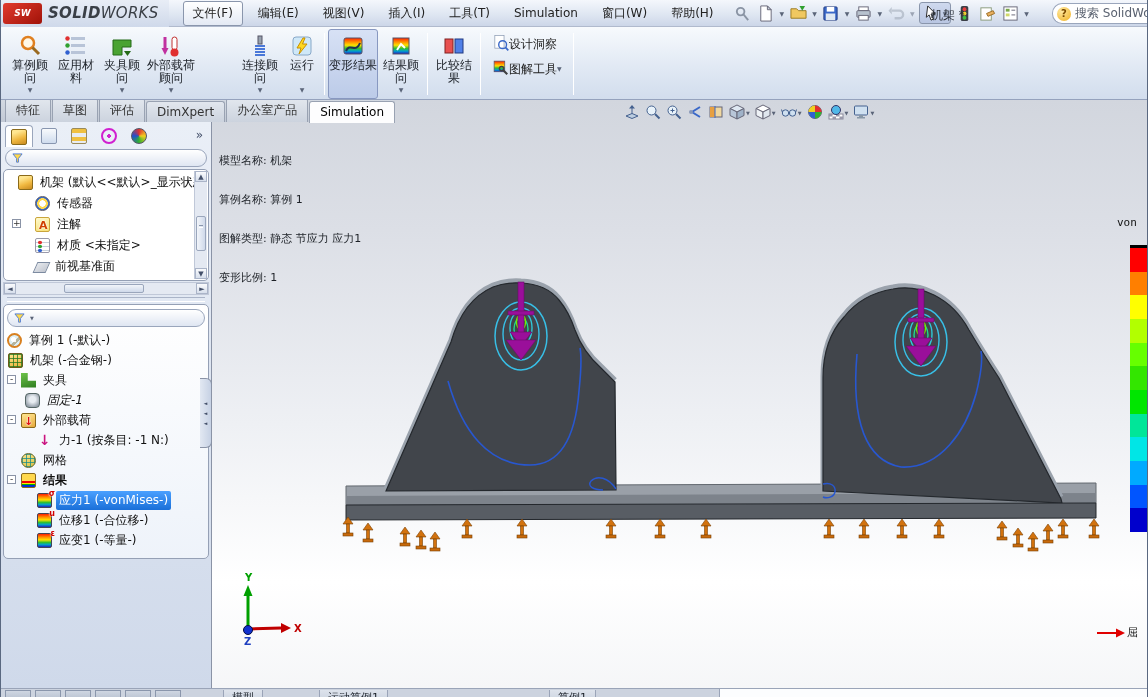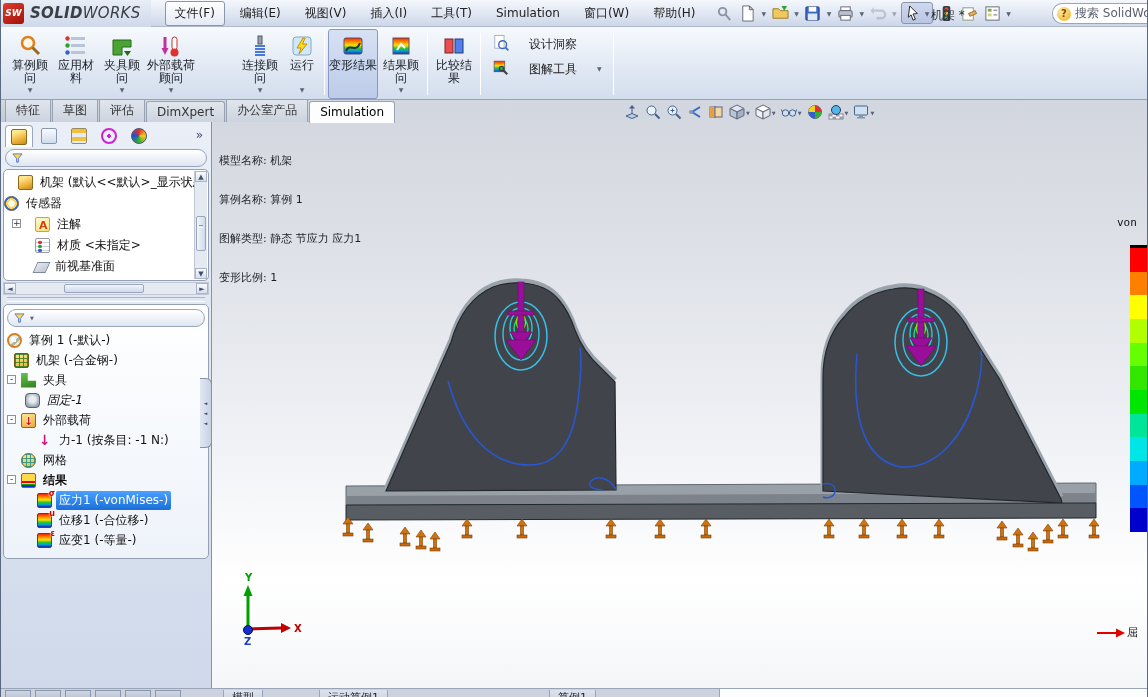--- a/index.html
+++ b/index.html
@@ -1,21 +1,21 @@
 <!DOCTYPE html>
 <html><head>
 <meta charset="utf-8">
 <style>
 *{box-sizing:border-box;margin:0;padding:0}
 html,body{width:1148px;height:697px;overflow:hidden;font-family:"DejaVu Sans","Liberation Sans",sans-serif;font-size:12px;color:#222;background:#fff}
 .app{position:relative;width:1148px;height:697px;border-left:1px solid #5a6880;border-right:1px solid #5a6880}
 
 .menubar{position:relative;height:27px;background:linear-gradient(180deg,#f4f7fc,#dde5f1 60%,#ccd6e8);border-bottom:1px solid #b0bacd;display:flex;align-items:center}
 .logo{display:flex;align-items:center;height:27px;padding:0 10px 0 2px;background:linear-gradient(180deg,#e8edf6,#cfd9ea)}
-.logo-badge{width:21px;height:21px;background:linear-gradient(145deg,#e23b2e,#a01208);color:#fff;font-weight:bold;font-size:9px;display:flex;align-items:center;justify-content:center;border-radius:3px;margin-right:6px;font-style:italic}
+.logo-badge{width:39px;height:21px;background:linear-gradient(145deg,#e23b2e,#a01208);color:#fff;font-weight:bold;font-size:9px;display:flex;align-items:center;justify-content:center;border-radius:3px;margin-right:6px;font-style:italic}
 .brand{font-style:italic;font-size:15px;letter-spacing:.3px;color:#3a3f46}
 .brand b{font-weight:bold}
 #menus{display:flex;align-items:center;gap:6px;margin-left:14px}
 .mi{padding:3px 9px;white-space:nowrap;cursor:default}
 .mi-boxed{border:1px solid #8a96ac;border-radius:3px;background:linear-gradient(180deg,#ffffff,#e4eaf4)}
 .qaccess{display:flex;align-items:center;gap:3px;margin-left:10px}
 .qa{width:20px;height:20px;display:flex;align-items:center;justify-content:center}
 .qa svg{width:17px;height:17px}
 .qcaret{font-size:6px;color:#5a6478;padding:0 1px}
 .qbox{display:flex;align-items:center;border:1px solid #8a96ac;border-radius:3px;background:linear-gradient(180deg,#cfd9ee,#b9c6e2);padding:0 2px;height:22px}
@@ -26,21 +26,21 @@
 
 .ribbon{height:73px;background:linear-gradient(180deg,#f7fafd,#e1e9f4 55%,#d2dded);border-bottom:1px solid #95a2bd;display:flex;align-items:stretch;padding:2px 2px 0 6px}
 .rbtn{width:46px;display:flex;flex-direction:column;align-items:center;padding-top:3px;border:1px solid transparent;border-radius:3px}
 .rbtn .ricon{height:26px;display:flex;align-items:center}
 .rbtn .ricon svg{width:24px;height:24px}
 .rlabel{text-align:center;line-height:13px;height:27px;font-size:12px;color:#1a1f26}
 .rcaret{font-size:6px;color:#5a6478;height:8px}
 .rbtn.pressed{background:linear-gradient(180deg,#d7e1f5,#bccbe8);border:1px solid #8898c0}
 .rsep{width:1px;background:#aab4c8;border-right:1px solid #fff;margin:4px 3px}
 .rstack{display:flex;flex-direction:column;justify-content:flex-start;gap:5px;padding:5px 8px 0 8px}
-.rrow{display:flex;align-items:center;gap:20px;white-space:nowrap}
+.rrow{display:flex;align-items:center;gap:0;white-space:nowrap}
 .rrow svg{width:17px;height:17px}
 
 .main{position:relative;height:588px;overflow:hidden}
 .vp{position:absolute;left:211px;top:0;right:0;bottom:0;overflow:hidden;background:linear-gradient(180deg,#d2d6de 0%,#dcdfe6 22%,#eef0f4 55%,#ffffff 82%,#f5f6f8 100%)}
 .tabstrip{position:absolute;left:0;top:0;width:392px;height:22px;background:linear-gradient(180deg,#d3d9e2,#c2c9d5);display:flex;align-items:flex-end;padding-left:4px;z-index:5}
 .ctab{padding:3px 10px;border:1px solid #99a2b2;border-bottom:none;border-radius:3px 3px 0 0;background:linear-gradient(180deg,#e2e7ee,#ccd3de);margin-right:1px;white-space:nowrap;color:#333}
 .ctab.active{background:#fdfdfe;color:#000;position:relative;top:1px;padding-bottom:4px}
 
 .lp{position:absolute;left:0;top:22px;width:211px;bottom:0;background:linear-gradient(180deg,#eaeff7,#cfd9ea);border-right:1px solid #8a93a6;z-index:4}
 .mgrtabs{display:flex;align-items:flex-end;height:25px;padding-left:4px;gap:2px}
@@ -589,21 +589,21 @@
         <svg viewBox="0 0 12 12">
             <polygon points="1,1 11,1 7,6 7,10 5,10 5,6" fill="#ffd84d" stroke="#4a78d8"></polygon>
           </svg>
       </div>
       <div class="treebox">
         <div id="feature-tree-items">
             <div class="trow" style="padding-left: 14px;">
               <span class="ti ti-part"></span>
               <span class="tlabel">机架  (默认&lt;&lt;默认&gt;_显示状态</span>
             </div>
-            <div class="trow" style="">
+            <div class="trow" style="padding-left: 31px;">
               <span class="ti ti-sensor"></span>
               <span class="tlabel">传感器</span>
             </div>
             <div class="trow" style="padding-left: 31px;">
               <span class="texp" style="left: 8px;">+</span>
               <span class="ti ti-annotations"><span class="tbadge">A</span></span>
               <span class="tlabel">注解</span>
             </div>
             <div class="trow" style="padding-left: 31px;">
               <span class="ti ti-material"></span>
@@ -636,21 +636,21 @@
           <svg viewBox="0 0 12 12">
               <polygon points="1,1 11,1 7,6 7,10 5,10 5,6" fill="#ffd84d" stroke="#4a78d8"></polygon>
             </svg>
           <span class="qcaret">▼</span>
         </div>
         <div id="study-tree-items">
             <div class="trow" style="padding-left: 3px;">
               <span class="ti ti-study"></span>
               <span class="tlabel">算例 1 (-默认-)</span>
             </div>
-            <div class="trow" style="padding-left: 4px; margin-left: 6px;">
+            <div class="trow" style="padding-left: 4px;">
               <span class="ti ti-meshpart"></span>
               <span class="tlabel">机架 (-合金钢-)</span>
             </div>
             <div class="trow" style="padding-left: 17px;">
               <span class="texp" style="left: 3px;">-</span>
               <span class="ti ti-fixtures"></span>
               <span class="tlabel">夹具</span>
             </div>
             <div class="trow" style="padding-left: 21px; font-style: italic;">
               <span class="ti ti-fixed"></span>

